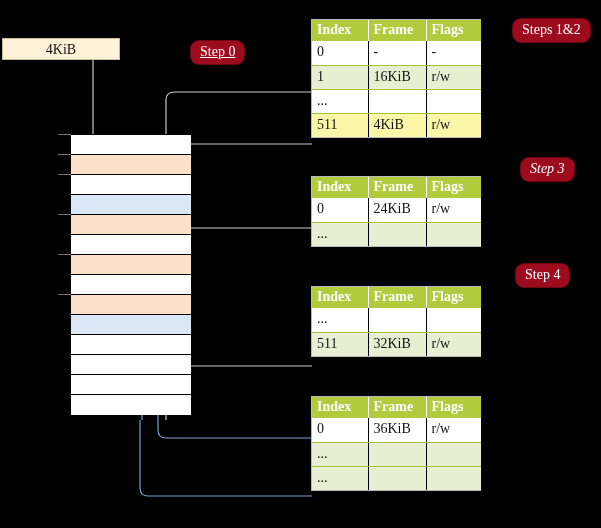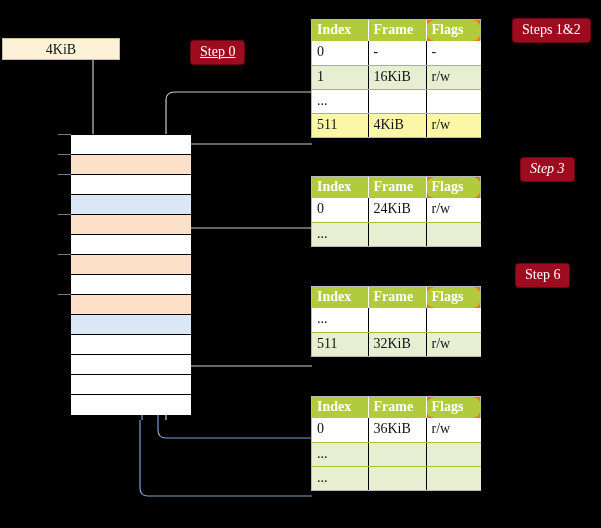--- a/index.html
+++ b/index.html
@@ -21,21 +21,21 @@
 
   
   .badge {
     position: absolute;
     background: #9d0b1f;
     color: #ffffff;
     font-family: "Liberation Serif", serif;
     font-size: 14px;
     line-height: 18px;
     padding: 2px 9px 3px 9px;
-    border-radius: 3px;
+    border-radius: 8px;
     white-space: nowrap;
     text-align: center;
     box-shadow: 0 0 0 1px #6f0615;
   }
 
   
   .srcbox {
     position: absolute;
     left: 2px;
     top: 38px;
@@ -101,21 +101,21 @@
     color: #ffffff;
     font-family: "Liberation Serif", serif;
     font-weight: bold;
     font-size: 14px;
     text-align: left;
     padding: 2px 5px 3px 5px;
     border-right: 1px solid #ffffff;
     height: 21px;
     box-sizing: border-box;
   }
-  .ptable th:last-child { border-right: none; border-radius: 9px; }
+  .ptable th:last-child { border-right: none; }
   .ptable td {
     font-family: "Liberation Serif", serif;
     font-size: 14px;
     color: #111111;
     padding: 2px 5px 3px 5px;
     height: 24px;
     box-sizing: border-box;
     border-right: 1px solid #000000;
     border-bottom: 1px solid #a9c036;
     background: #ffffff;
@@ -174,21 +174,21 @@
     <path d="M 153 330 L 163 330 L 158 318 Z"></path>
     <path d="M 137 215 L 147 215 L 142 203 Z"></path>
   </g>
 </svg>
 
 <div class="srcbox">4KiB</div>
 
 <div class="badge" style="left:191px; top:41px;text-decoration:underline;">Step 0</div>
 <div class="badge" style="left:513px; top:19px;">Steps 1&amp;2</div>
 <div class="badge" style="left:521px; top:158px;font-style:italic;">Step 3</div>
-<div class="badge" style="left:516px; top:264px;">Step 6</div>
+<div class="badge" style="left:516px; top:264px;">Step 4</div>
 
 <div class="memcol" id="memcol">
     <div class="memrow" style="top: 0px;"></div>
     <div class="memrow orange" style="top: 20px;"></div>
     <div class="memrow" style="top: 40px;"></div>
     <div class="memrow blue" style="top: 60px;"></div>
     <div class="memrow orange" style="top: 80px;"></div>
     <div class="memrow" style="top: 100px;"></div>
     <div class="memrow orange" style="top: 120px;"></div>
     <div class="memrow" style="top: 140px;"></div>

